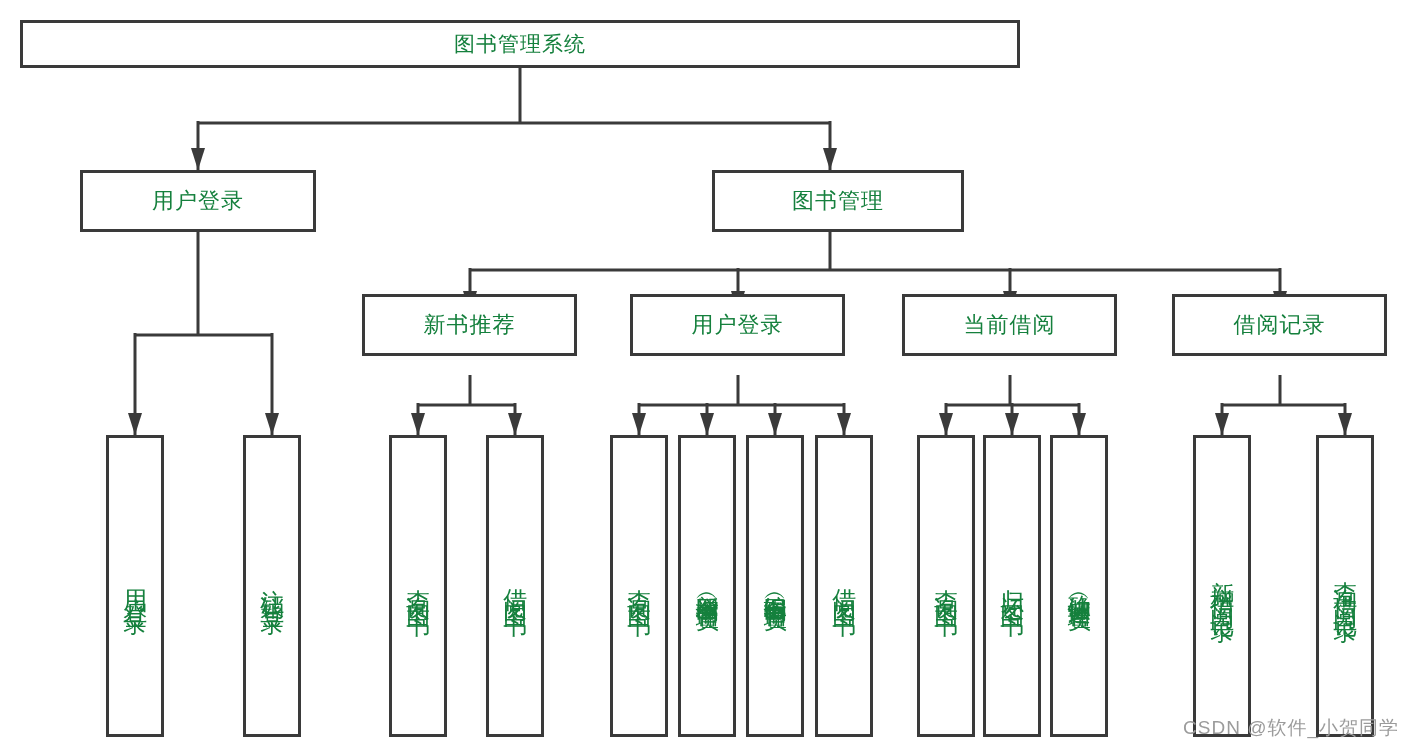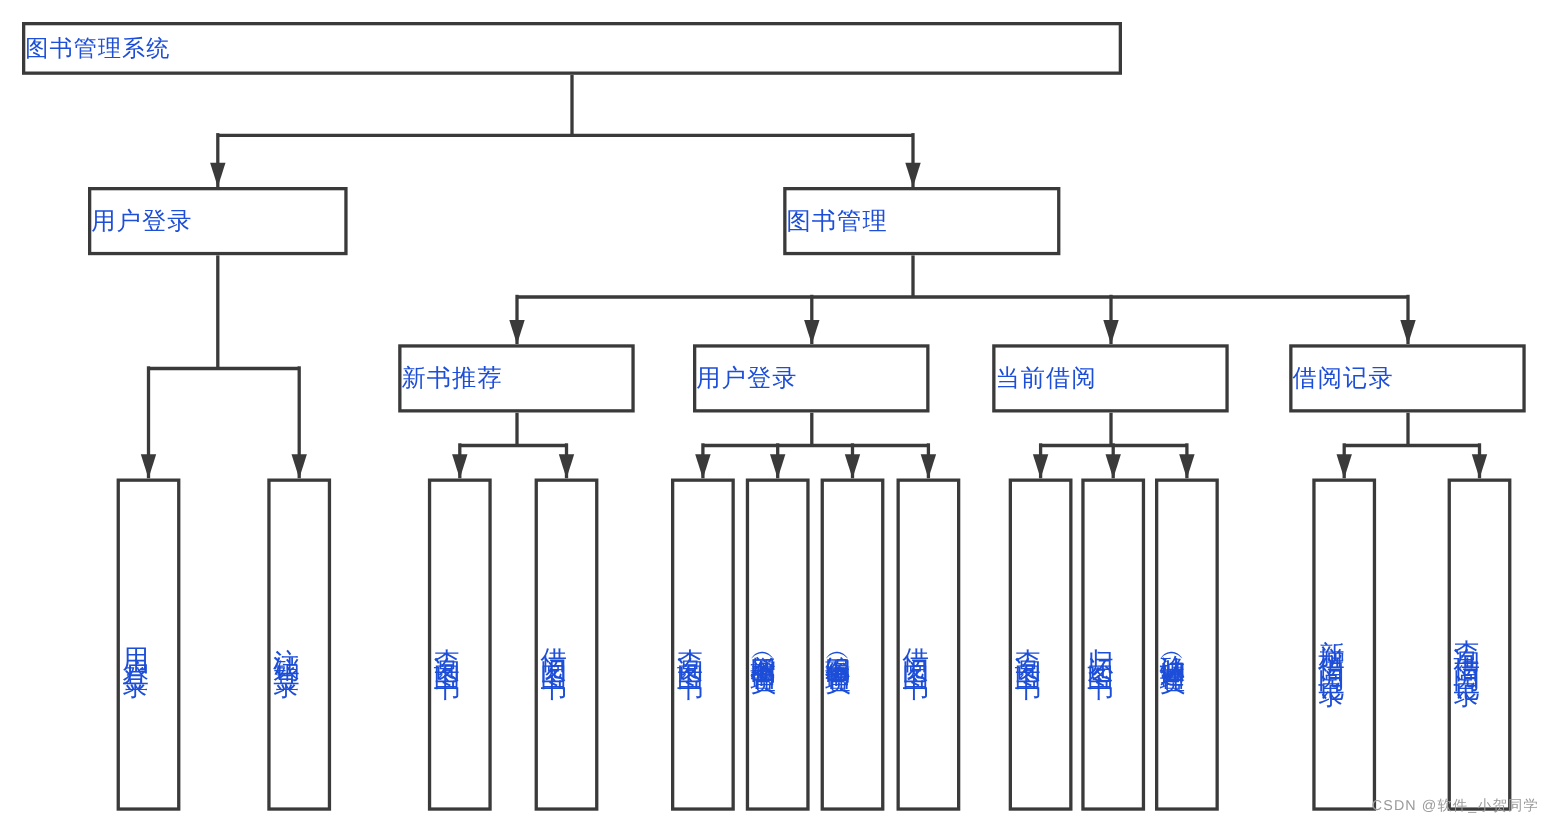--- a/index.html
+++ b/index.html
@@ -3,43 +3,43 @@
 <meta charset="utf-8">
 <style>
   html,body{margin:0;padding:0;}
   body{
     width:1405px;height:747px;position:relative;background:#ffffff;
     font-family:"Liberation Sans", sans-serif;overflow:hidden;
   }
   svg.connectors{position:absolute;left:0;top:0;z-index:0;}
   .box{
     position:absolute;box-sizing:border-box;background:#ffffff;
-    border:3px solid #3a3a3a;display:flex;align-items:center;
-    z-index:1;color:#1d4ed8;
+    border:3px solid #3a3a3a;display:flex;align-items:center;justify-content:center;
+    z-index:1;color:#15803d;
   }
   .b-root{left:20px;top:20px;width:1000px;height:48px;}
   .b-root .htext{font-size:21px;}
   .hbox{height:62px;}
   .b-user {left:80px; top:170px;width:236px;}
   .b-mgmt {left:712px;top:170px;width:252px;}
-  .b-l3{width:215px;top:313px;}
+  .b-l3{width:215px;top:294px;}
   .b-rec {left:362px;}
   .b-bor {left:630px;}
   .b-cur {left:902px;}
   .b-his {left:1172px;}
   .htext{font-size:22px;letter-spacing:1px;white-space:nowrap;}
   .vbox{top:435px;width:58px;height:302px;}
   .vtext{
     writing-mode:vertical-rl;text-orientation:mixed;
     font-size:24px;letter-spacing:8px;line-height:1.1;white-space:nowrap;
   }
   .vbox.tight .vtext{letter-spacing:2px;font-size:23px;}
   .watermark{
     position:absolute;right:6px;bottom:6px;z-index:5;
-    color:#9b9b9b;font-size:13px;letter-spacing:1px;white-space:nowrap;
+    color:#9b9b9b;font-size:19px;letter-spacing:1px;white-space:nowrap;
   }
 </style>
 </head>
 <body>
 
 <svg class="connectors" width="1405" height="747">
   <defs>
     <marker id="arrow" viewBox="0 0 24 16" markerWidth="24" markerHeight="16" markerUnits="userSpaceOnUse" refX="23" refY="8" orient="auto">
       <path d="M1,1 L23,8 L1,15 Z" fill="#3a3a3a" stroke="none"></path>
     </marker>

